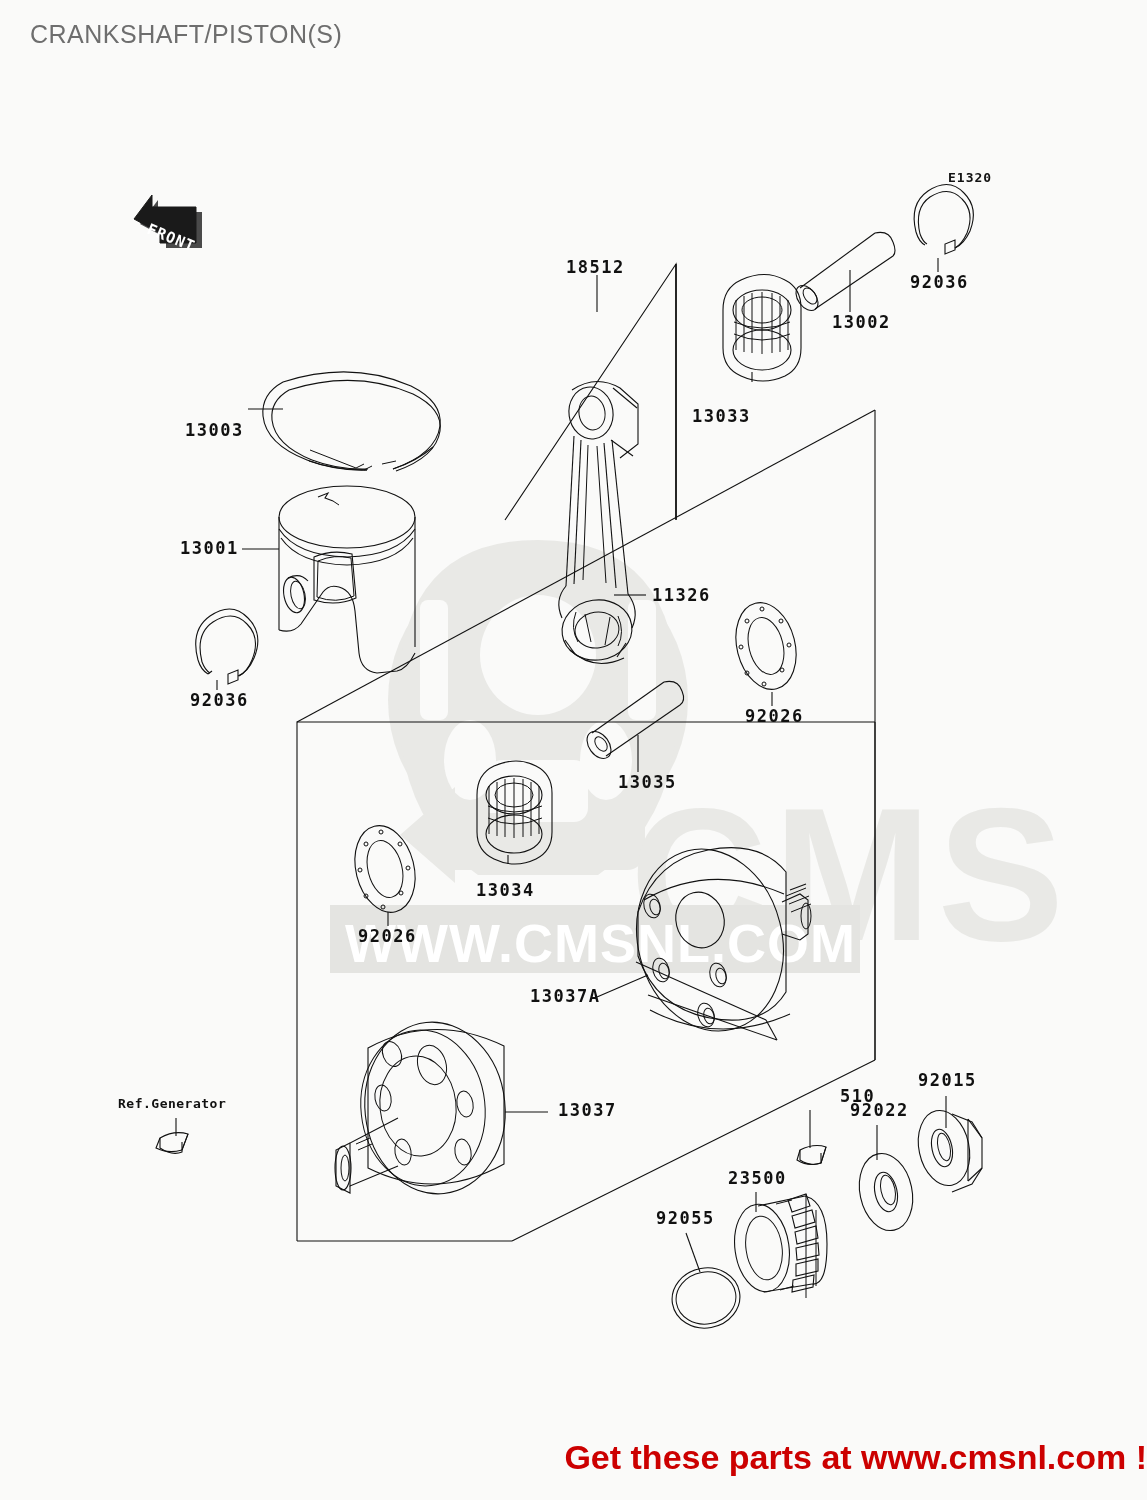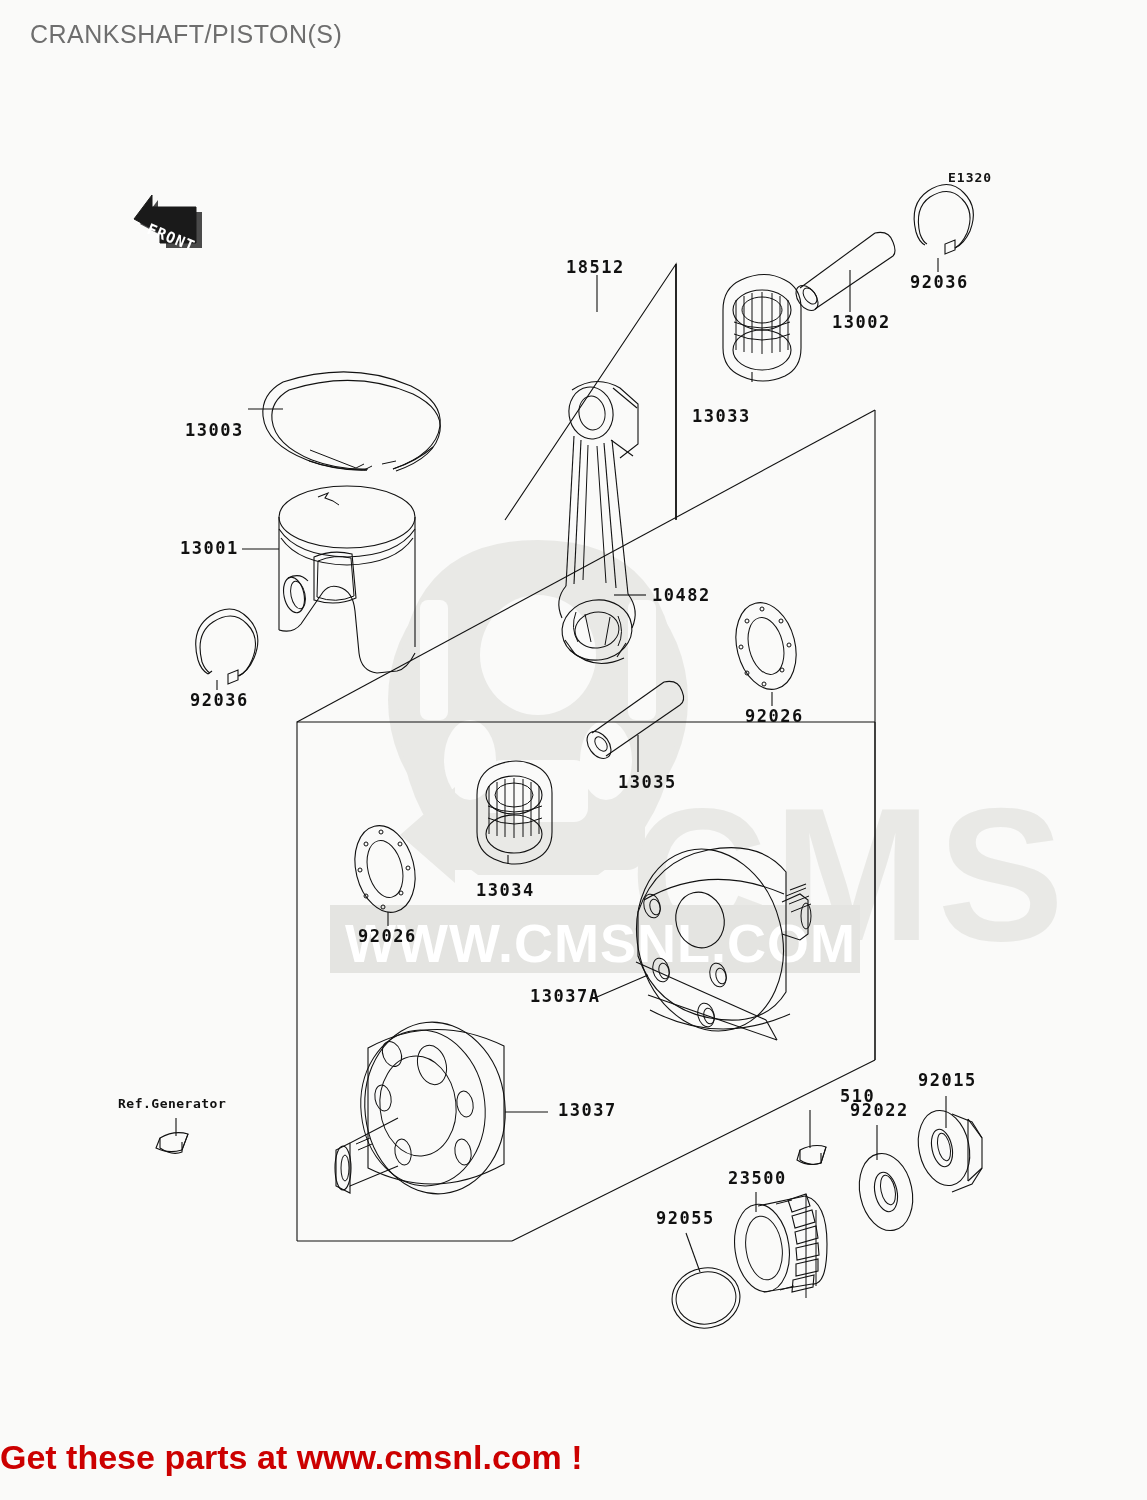--- a/index.html
+++ b/index.html
@@ -24,24 +24,25 @@
   
   #diagram-code{
     position:absolute;left:948px;top:170px;
     font-family:"DejaVu Sans Mono", monospace;
     font-size:13px;font-weight:700;color:#111;letter-spacing:1px;
   }
 
   
   #footer-text{
     position:absolute;left:0;right:0;top:1438px;
-    text-align:left;
+    text-align:right;
     font-family:"Liberation Sans", sans-serif;
     font-size:34px;font-weight:700;color:#cc0000;
     letter-spacing:0px;
+    padding-left:12px;
   }
 
   
   .lbl{
     position:absolute;
     font-family:"DejaVu Sans Mono", monospace;
     font-size:17px;font-weight:700;color:#111;
     letter-spacing:1.5px;white-space:nowrap;
   }
   .lbl.ref{font-size:13px;letter-spacing:0.5px;}
@@ -449,21 +450,21 @@
       <path d="M30 10 L30 22 L74 22 L74 58 L38 58 L38 48 L12 34 Z" fill="#1a1a1a" stroke="#1a1a1a" stroke-width="1"></path>
       <text x="24" y="48" fill="#ffffff" font-family="'DejaVu Sans Mono', monospace" font-size="15" font-weight="700" letter-spacing="1" transform="rotate(22 24 48)">FRONT</text>
     </svg>
   </div>
 
   <div class="lbl" style="left:185px;top:420px;">13003</div>
   <div class="lbl" style="left:180px;top:538px;">13001</div>
   <div class="lbl" style="left:190px;top:690px;">92036</div>
 
   <div class="lbl" style="left:566px;top:257px;">18512</div>
-  <div class="lbl" style="left:652px;top:585px;">10482</div>
+  <div class="lbl" style="left:652px;top:585px;">11326</div>
   <div class="lbl" style="left:692px;top:382px;margin-top:24px;">13033</div>
 
   <div class="lbl" style="left:832px;top:312px;">13002</div>
   <div class="lbl" style="left:910px;top:272px;">92036</div>
 
   <div class="lbl" style="left:618px;top:772px;">13035</div>
   <div class="lbl" style="left:745px;top:706px;">92026</div>
 
   <div class="lbl" style="left:476px;top:862px;margin-top:18px;">13034</div>
   <div class="lbl" style="left:358px;top:926px;">92026</div>

